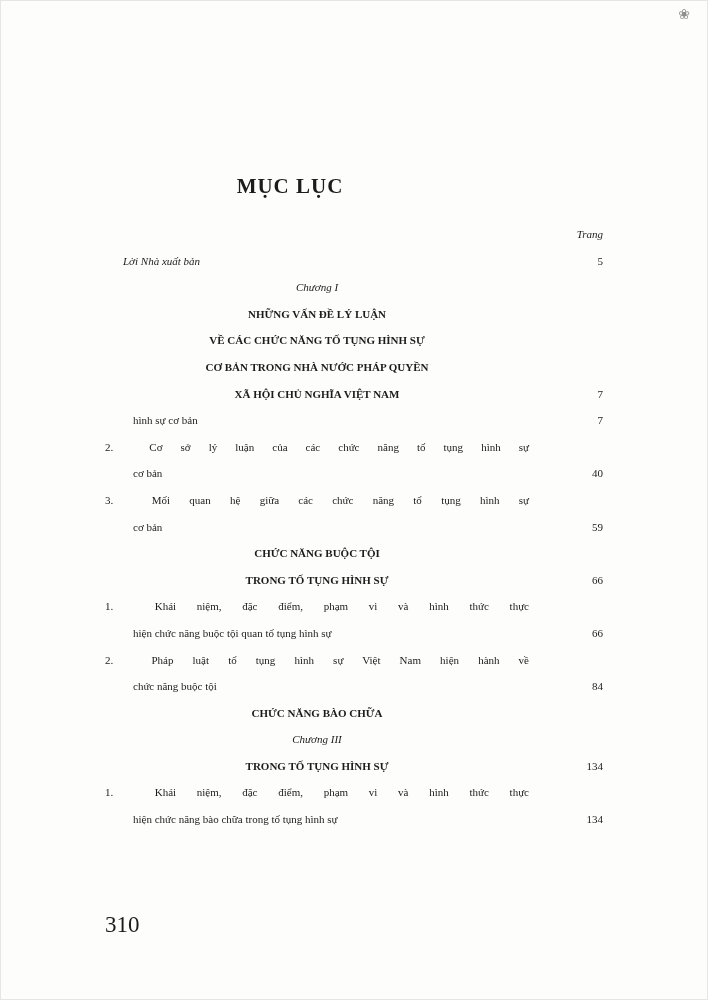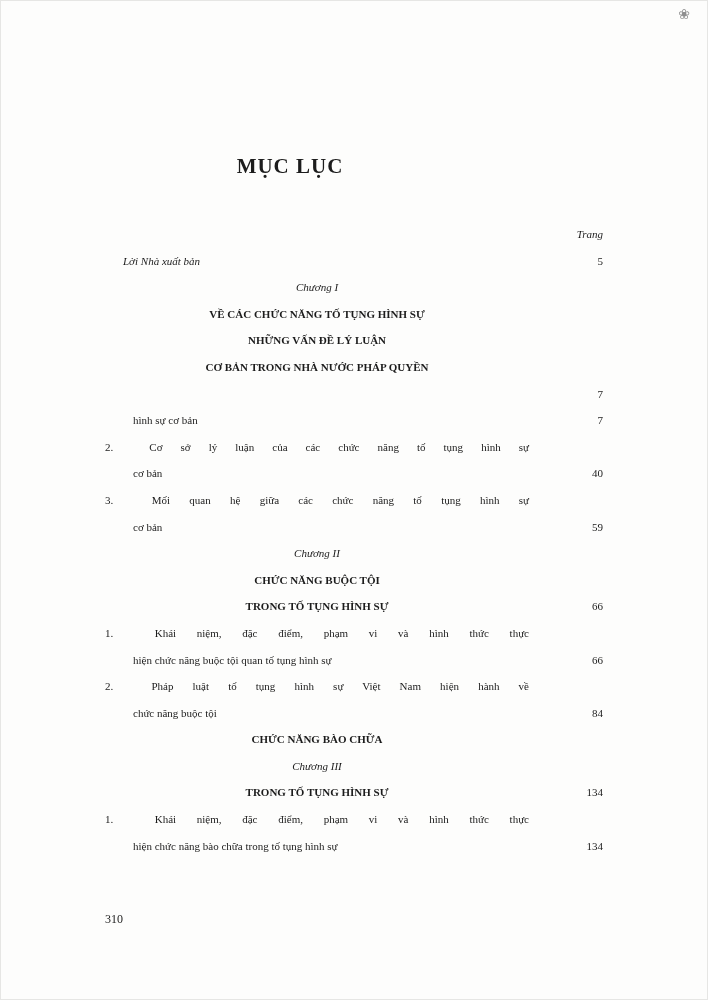--- a/index.html
+++ b/index.html
@@ -11,40 +11,40 @@
     box-shadow: inset 0 0 0 1px #e6e6e4;
     font-family:"Liberation Serif","DejaVu Serif",serif;
     color:#1c1c1c;
     overflow:hidden;
   }
   .ornament {
     position:absolute; top:8px; right:18px;
     color:#8f8f8f; font-size:14px; line-height:14px;
   }
   .title {
-    position:absolute; top:154px; left:0; width:580px;
+    position:absolute; top:174px; left:0; width:580px;
     margin:0; text-align:center;
     font-size:21px; font-weight:bold; letter-spacing:1px;
   }
   .toc {
     position:absolute; top:221px; left:105px; width:498px;
     font-size:11px; line-height:26.6px;
   }
   .row { position:relative; width:498px; height:26.6px; white-space:nowrap; }
   .row .pg { position:absolute; right:0; top:0; font-style:normal; font-weight:normal; }
   .txt-center { display:block; width:424px; text-align:center; }
   .l1 { display:block; width:424px; text-align:justify; text-align-last:justify; }
   .l2 { display:block; padding-left:28px; }
   .it { font-style:italic;text-align:center; }
   .b  { font-weight:bold; }
   .right-al { text-align:right; }
   .indent18 { padding-left:18px; }
   .footer {
     position:absolute; top:912px; left:105px;
-    font-size:12px;
+    font-size:23px;
   }
 </style>
 </head>
 <body>
 
 <div class="sheet">
 
   <span class="ornament">❀</span>
 
   <h1 class="title">MỤC LỤC</h1>
@@ -57,29 +57,30 @@
 
     <div class="row">
       <span class="it indent18">Lời Nhà xuất bản</span>
       <span class="pg">5</span>
     </div>
 
     <div class="row">
       <span class="txt-center it">Chương I</span>
     </div>
     <div class="row">
-      <span class="txt-center b">VỀ CÁC CHỨC NĂNG TỐ TỤNG HÌNH SỰ</span>
+      <span class="txt-center b">NHỮNG VẤN ĐỀ LÝ LUẬN</span>
     </div>
     <div class="row">
-      <span class="txt-center b">NHỮNG VẤN ĐỀ LÝ LUẬN</span>
+      <span class="txt-center b">VỀ CÁC CHỨC NĂNG TỐ TỤNG HÌNH SỰ</span>
     </div>
     <div class="row">
       <span class="txt-center b">CƠ BẢN TRONG NHÀ NƯỚC PHÁP QUYỀN</span>
     </div>
     <div class="row">
+      <span class="txt-center b">XÃ HỘI CHỦ NGHĨA VIỆT NAM</span>
       <span class="pg">7</span>
     </div>
 
     <div class="row">
       <span class="l2">hình sự cơ bản</span>
       <span class="pg">7</span>
     </div>
 
     <div class="row">
       <span class="l1">2.&nbsp; Cơ sở lý luận của các chức năng tố tụng hình sự</span>
@@ -90,23 +91,20 @@
     </div>
 
     <div class="row">
       <span class="l1">3.&nbsp; Mối quan hệ giữa các chức năng tố tụng hình sự</span>
     </div>
     <div class="row">
       <span class="l2">cơ bản</span>
       <span class="pg">59</span>
     </div>
 
-    <div class="row">
-      <span class="txt-center it">Chương II</span>
-    </div>
     <div class="row">
       <span class="txt-center b">CHỨC NĂNG BUỘC TỘI</span>
     </div>
     <div class="row">
       <span class="txt-center b">TRONG TỐ TỤNG HÌNH SỰ</span>
       <span class="pg">66</span>
     </div>
 
     <div class="row">
       <span class="l1">1.&nbsp; Khái niệm, đặc điểm, phạm vi và hình thức thực</span>

